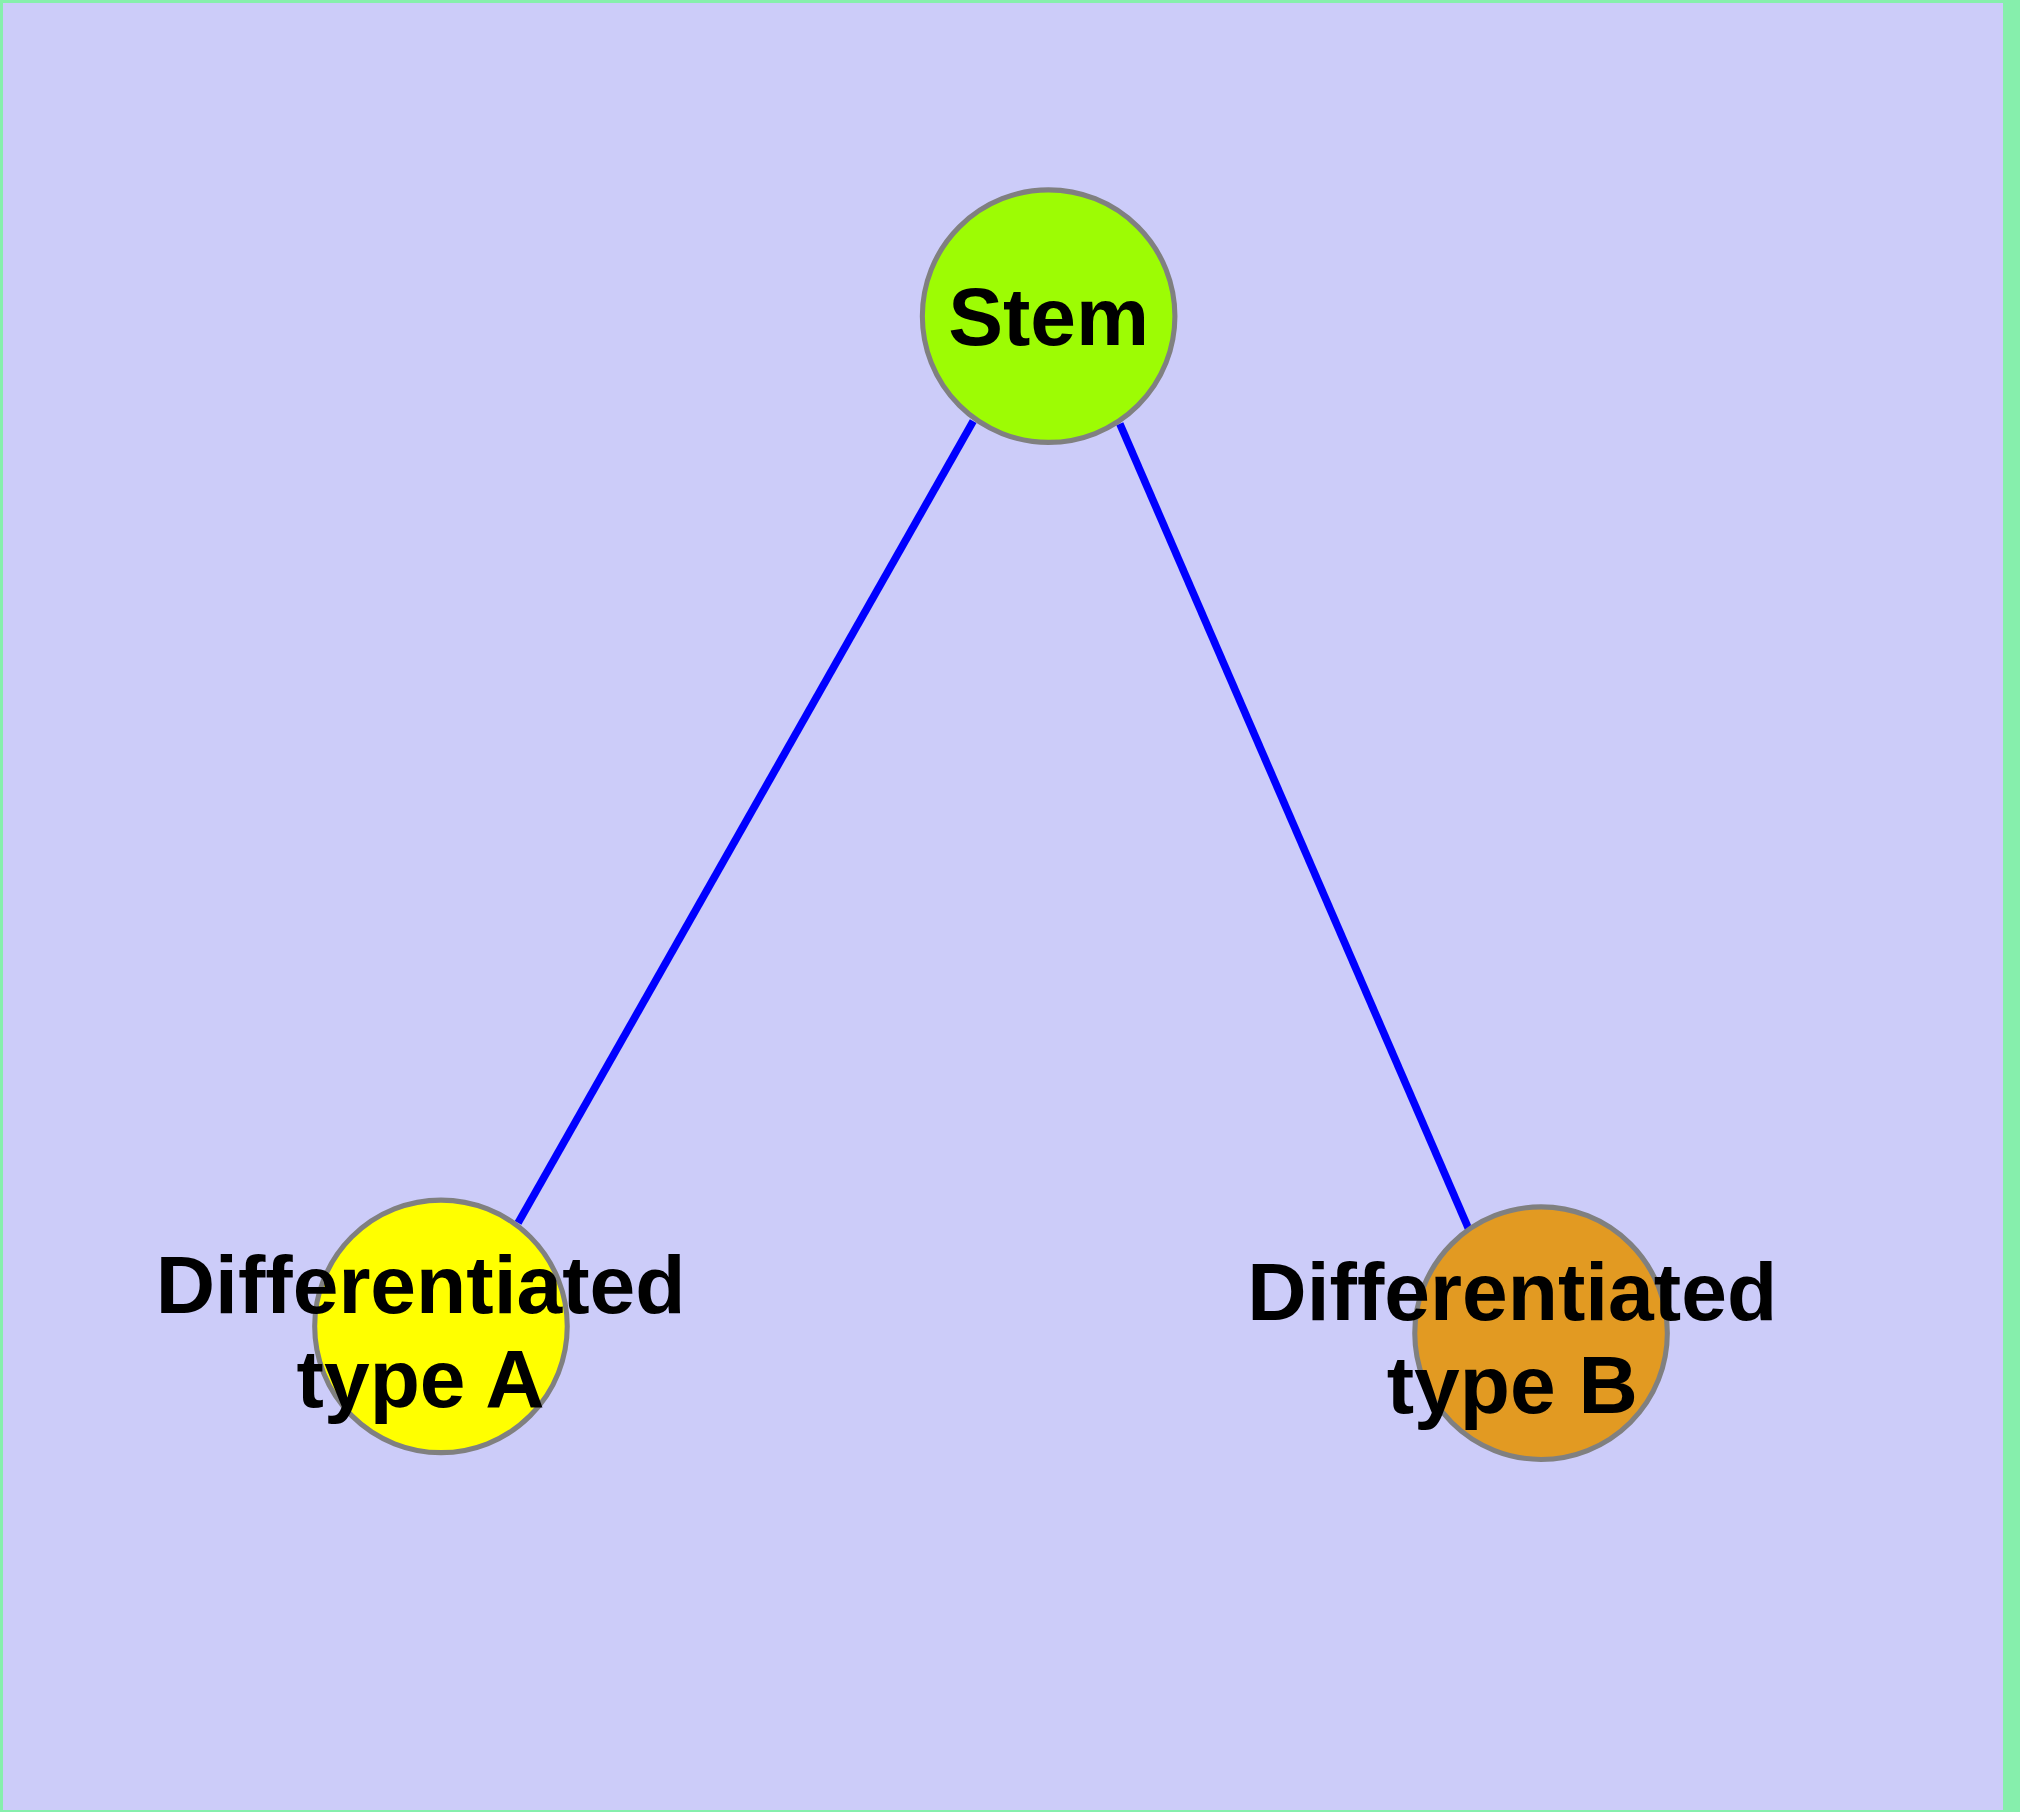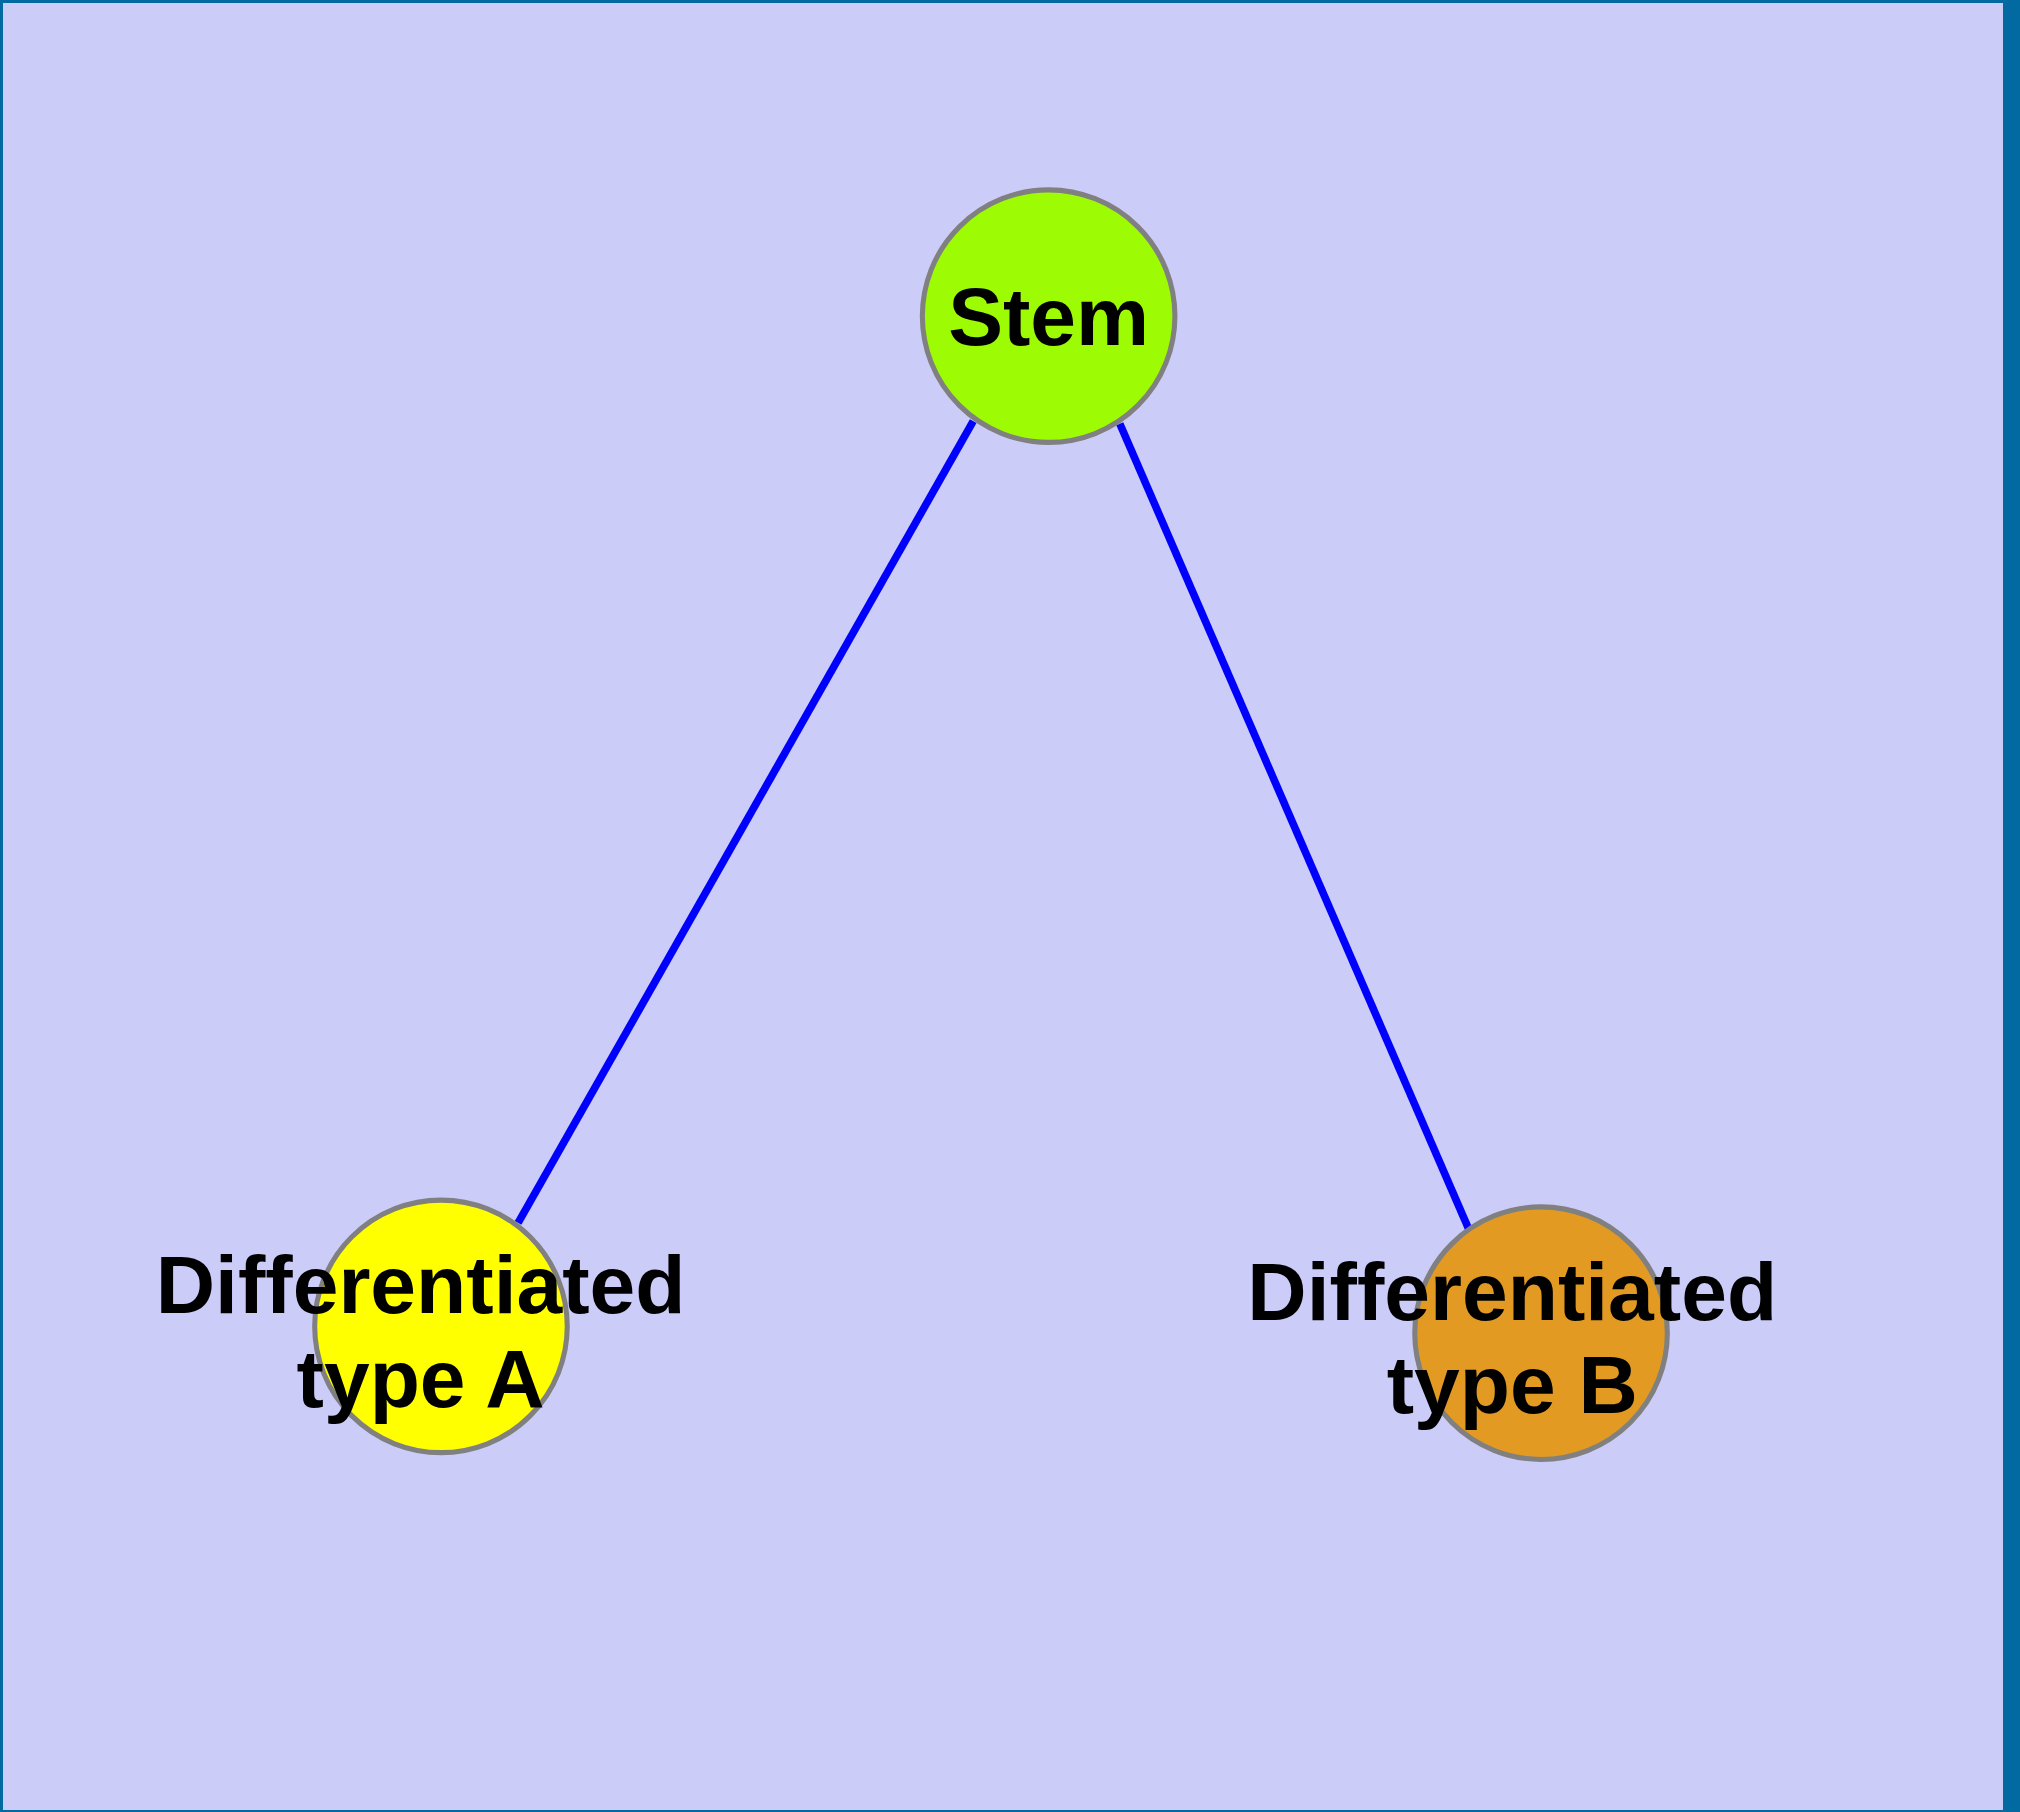--- a/index.html
+++ b/index.html
@@ -4,21 +4,21 @@
 <style>
   html, body {
     margin: 0;
     padding: 0;
     background: #ffffff;
   }
   #canvas {
     position: relative;
     width: 2021px;
     height: 1812px;
-    background: #0369a1;
+    background: #86efac;
     overflow: hidden;
     font-family: "Liberation Sans", sans-serif;
   }
   #plot-area {
     position: absolute;
     left: 2.5px;
     top: 2.5px;
     width: 2000px;
     height: 1807px;
     background: #ccccf9;

